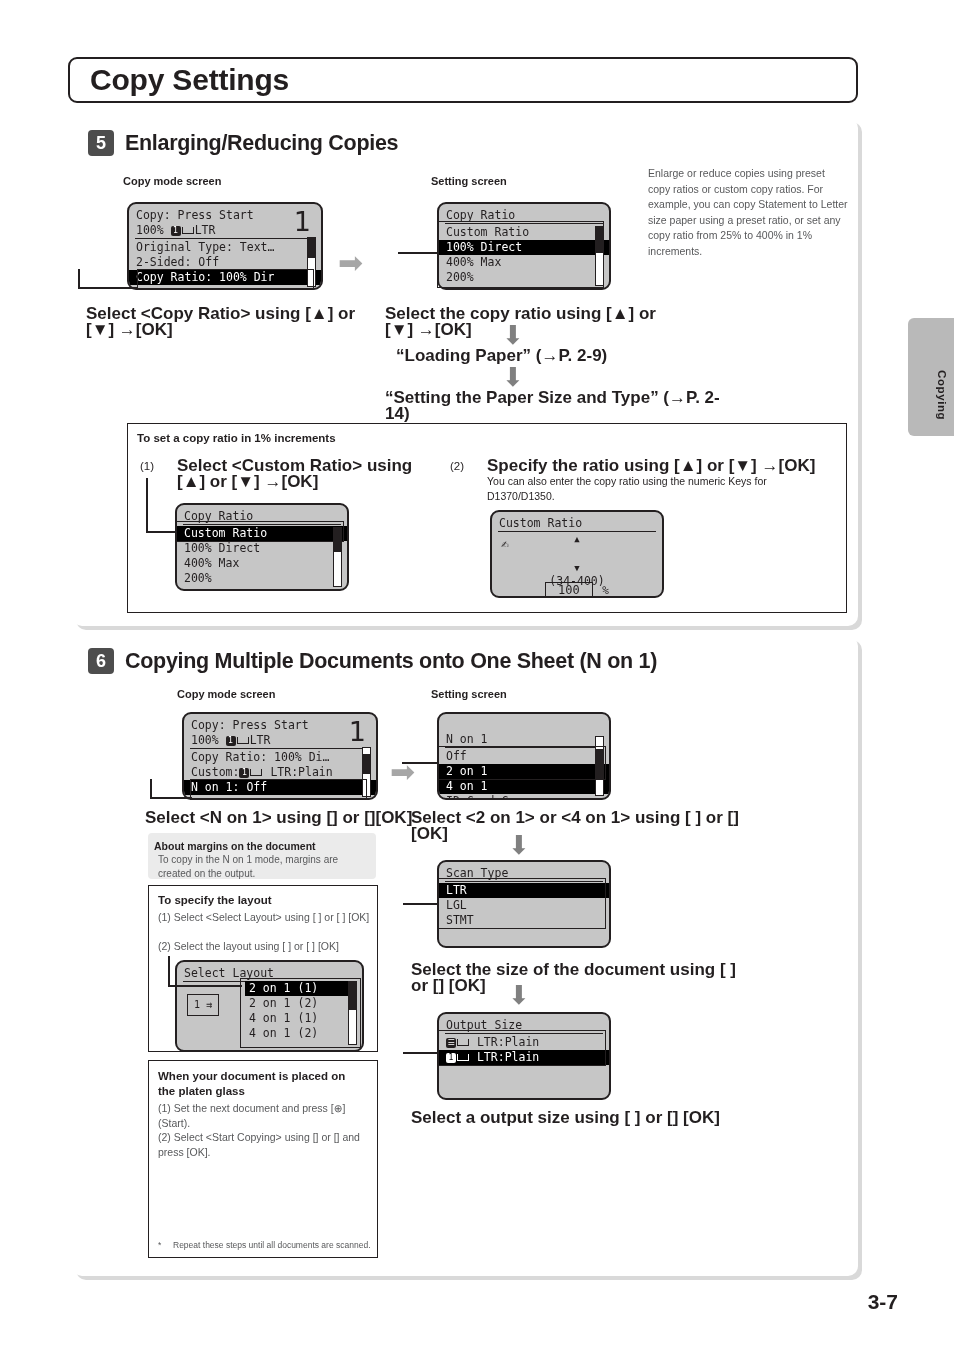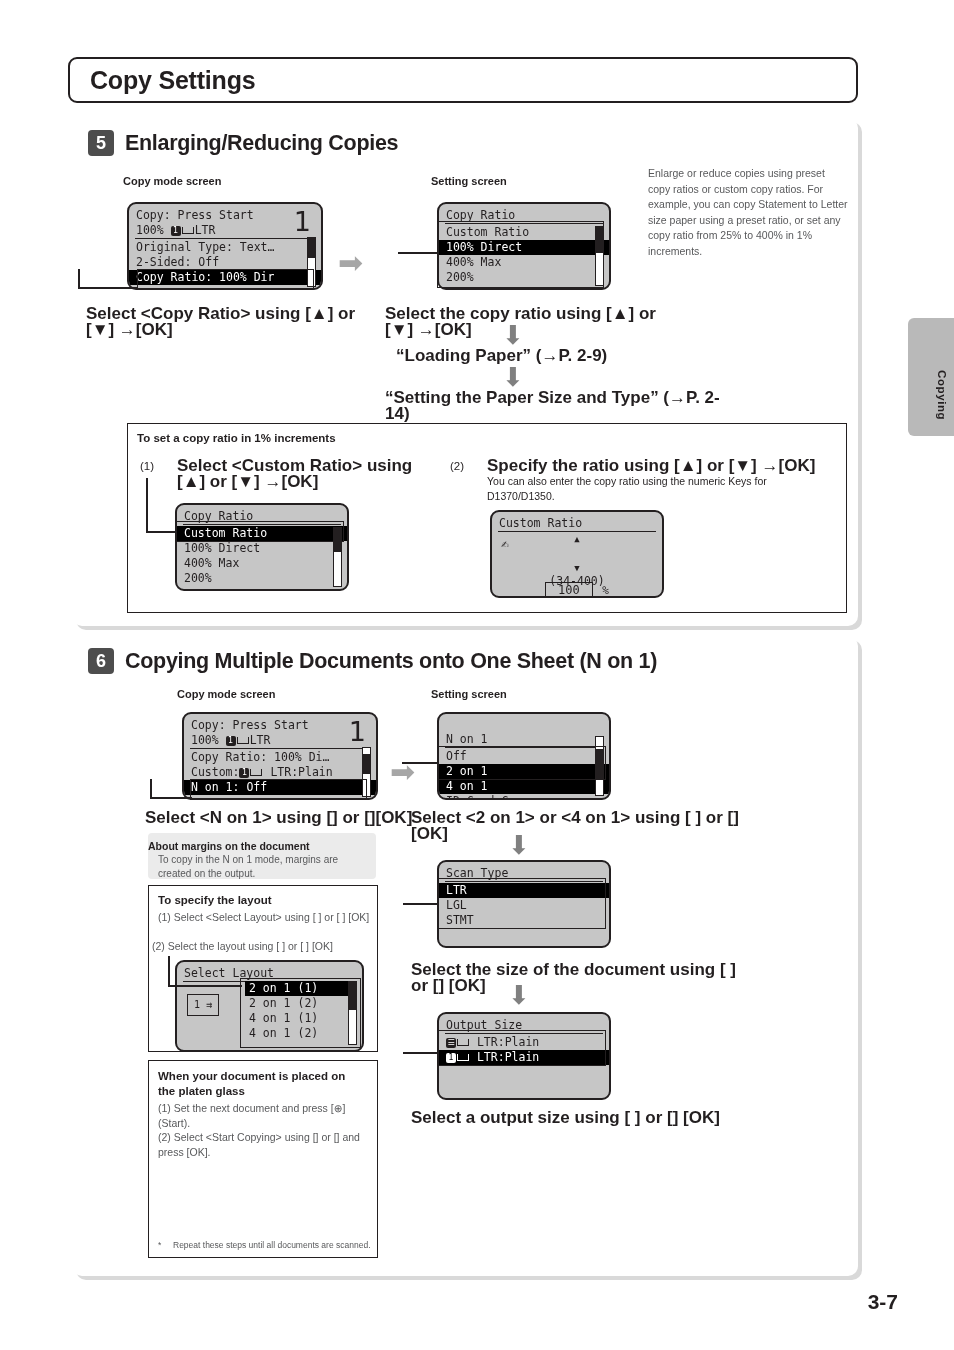--- a/index.html
+++ b/index.html
@@ -29,21 +29,21 @@
   .title-shadow{
     position:absolute;left:72px;top:60px;width:786px;height:42px;
     background:#d9d9d9;border-radius:9px;
   }
   .title-bar{
     position:absolute;left:68px;top:57px;width:786px;height:42px;
     background:#ffffff;border:2px solid #231f20;border-radius:9px;
     display:flex;align-items:center;
   }
   .title-bar h1{
-    margin:0 0 0 20px;font-size:25px;font-weight:bold;letter-spacing:-.2px;
+    margin:0 0 0 20px;font-size:30px;font-weight:bold;letter-spacing:-.2px;
   }
 
   
   .panel-shadow{position:absolute;background:#d9d9d9;border-radius:10px;}
   .panel{position:absolute;background:#ffffff;border-radius:10px;}
 
   
   .sec-num{
     display:inline-flex;align-items:center;justify-content:center;
     width:26px;height:26px;background:#4d4d4d;color:#fff;
@@ -92,21 +92,21 @@
   .lead{position:absolute;background:#231f20;}
 
   .step{position:absolute;font-size:17px;font-weight:bold;line-height:16px;}
   .stepn{position:absolute;font-size:11.5px;line-height:17px;}
 
   
   .boxed{position:absolute;border:1.6px solid #231f20;background:#fff;}
   .boxed-title{position:absolute;font-size:11.5px;font-weight:bold;}
 
   .greybox{position:absolute;background:#ebebeb;border-radius:4px;}
-  .greybox .t{font-size:10.5px;font-weight:bold;padding:7px 10px 1px 0;}
+  .greybox .t{font-size:10.5px;font-weight:bold;padding:7px 10px 1px 6px;}
   .greybox .b{font-size:10px;line-height:14px;color:#58595b;padding:0 10px 8px 10px;}
 
   
   .tbl{position:absolute;border-collapse:collapse;font-size:10.5px;}
   .tbl td{border:1.2px solid #231f20;padding:4px 7px;vertical-align:middle;}
   .tbl td.k{background:#d4d4d4;font-weight:bold;text-align:center;white-space:nowrap;}
   .tbl td.v{background:#fff;line-height:13.5px;}
 
   .folio{position:absolute;right:56px;bottom:36px;font-size:21px;font-weight:bold;}
 
@@ -273,21 +273,21 @@
   <div class="arrow-d" style="left:508px;top:832px;">⬇</div>
 
   <div class="greybox" style="left:148px;top:833px;width:228px;height:46px;">
     <div class="t">About margins on the document</div>
     <div class="b">To copy in the N on 1 mode, margins are created on the output.</div>
   </div>
 
   <div class="boxed" style="left:148px;top:885px;width:228px;height:165px;"></div>
   <div class="boxed-title" style="left:158px;top:894px;">To specify the layout</div>
   <div class="small-i" style="position:absolute;left:158px;top:910px;width:215px;color:#58595b;">(1) Select &lt;Select Layout&gt; using [    ] or [    ] [OK]</div>
-  <div class="small-i" style="position:absolute;left:152px;top:939px;width:215px;color:#58595b;">(2) Select the layout using [    ] or [    ] [OK]</div>
+  <div class="small-i" style="position:absolute;left:158px;top:939px;width:215px;color:#58595b;">(2) Select the layout using [    ] or [    ] [OK]</div>
 
   <div class="lcd" style="left:175px;top:960px;width:185px;height:88px;">
     <div class="ln" style="padding-top:4px;">Select Layout</div>
     <div class="rule"></div>
     <div style="position:absolute;left:10px;top:32px;width:30px;height:20px;border:1.5px solid #231f20;font-family:'DejaVu Sans Mono',monospace;font-size:10px;line-height:20px;text-align:center;"><span>1</span> ⇉</div>
     <div style="position:absolute;left:68px;top:19px;width:110px;">
       <div class="ln hl" style="padding-left:4px;">2 on 1 (1)</div>
       <div class="ln" style="padding-left:4px;">2 on 1 (2)</div>
       <div class="ln" style="padding-left:4px;">4 on 1 (1)</div>
       <div class="ln" style="padding-left:4px;">4 on 1 (2)</div>

